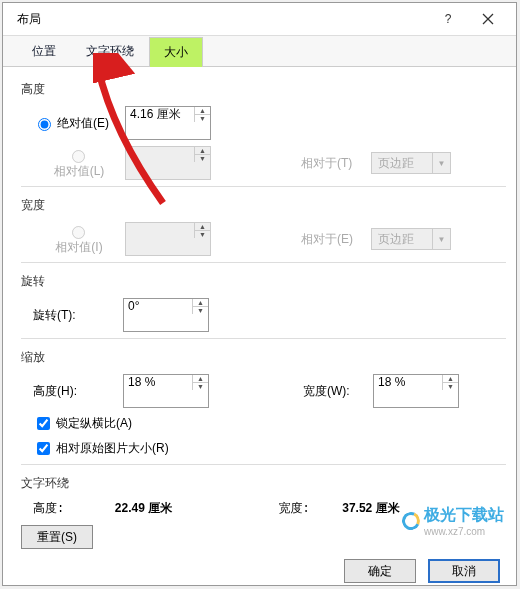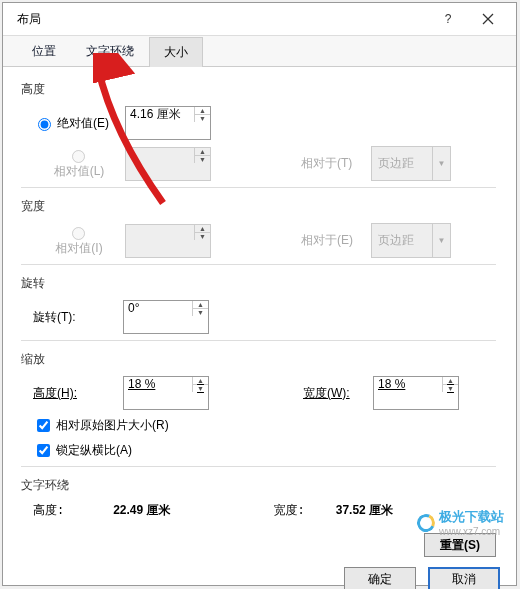--- a/index.html
+++ b/index.html
@@ -4,55 +4,55 @@
 <style>
 * { box-sizing: border-box; font-family: "Microsoft YaHei", "SimSun", sans-serif; font-size: 12px; }
 body { margin: 0; background: #f0f0f0; width: 520px; height: 589px; position: relative; }
 .dialog { width: 515px; height: 584px; background: #fff; border: 1px solid #999; margin: 2px; position: relative; display: flex; flex-direction: column; }
 .titlebar { height: 32px; display: flex; align-items: center; padding: 16px 8px; border-bottom: 1px solid #ddd; }
 .titlebar .title { flex: 1; padding-left: 6px; }
 .titlebar .btn { width: 40px; height: 28px; display: flex; align-items: center; justify-content: center; color: #333; }
 .titlebar .btn svg { stroke: #333; }
 .tabbar { display: flex; align-items: flex-end; height: 32px; padding: 0 14px; border-bottom: 1px solid #ccc; background: #f7f7f7; }
 .tab { padding: 6px 14px; border: 1px solid transparent; border-bottom: none; color: #0f172a; }
-.tab.active { background: #e5e5e5; border-color: #ccc; margin-bottom: -1px; color: #000; font-family: Liberation Serif, serif; }
-.content { flex: 1; padding: 10px 20px 0 18px; }
+.tab.active { background: #bef264; border-color: #ccc; margin-bottom: -1px; color: #000; font-family: Liberation Serif, serif; }
+.content { flex: 1; padding: 10px 10px 0 18px; }
 .section-title { margin: 4px 0 8px 0; color: #333; }
 .row { display: flex; align-items: center; margin: 6px 0; }
 .indent { padding-left: 12px; }
 .radio { display: inline-flex; align-items: center; width: 92px; }
 .radio input { margin-right: 6px; }
 .disabled { color: #aaa; flex-direction: column; }
 .spinner { display: inline-flex; align-items: flex-start; border: 1px solid #999; height: 34px; background: #fff; }
 .spinner.dis { background: #eee; border-color: #ccc; }
 .spinner input { border: none; width: 68px; padding: 0 4px; background: transparent; }
 .spinner .arrows { width: 16px; display: flex; flex-direction: column; border-left: 1px solid #ccc; }
 .spinner .arrows div { flex: 1; display: flex; align-items: center; justify-content: center; font-size: 7px; color: #555; }
 .spinner .arrows div:first-child { border-bottom: 1px solid #ccc; }
 .lbl-rel { width: 70px; text-align: left; color: #aaa; }
-.dropdown { display: inline-flex; align-items: center; border: 1px solid #ccc; background: #eee; height: 35px; width: 80px; color: #aaa; }
+.dropdown { display: inline-flex; align-items: center; border: 1px solid #ccc; background: #eee; height: 22px; width: 80px; color: #aaa; }
 .dropdown span { flex: 1; padding: 0 6px; }
 .dropdown .dd-arrow { width: 18px; height: 100%; border-left: 1px solid #ccc; display: flex; align-items: center; justify-content: center; font-size: 8px; }
 hr.sep { border: none; border-top: 1px solid #ddd; margin: 6px 0 10px 0; }
 .labelw { width: 90px; display: inline-block; }
 .checkbox { display: inline-flex; align-items: center; }
 .checkbox input { margin-right: 6px; }
 .orig-row { display: flex; margin: 8px 0; }
 .orig-row .k { width: 90px; font-family: Liberation Mono, monospace; }
 .orig-row .v { width: 180px; font-weight: bold; }
 .footer { padding: 10px 16px 14px 0; display: flex; justify-content: flex-end; gap: 12px; border-top: none; }
 .btn-std { min-width: 72px; height: 24px; border: 1px solid #888; background: #e8e8e8; display: inline-flex; align-items: center; justify-content: center; }
 .btn-cancel { border: 2px solid #2a6fc9; }
-.reset-row { display: flex; justify-content: flex-end; margin-top: 14px; font-weight: bold; }
+.reset-row { display: flex; margin-top: 8px; }
 .arrow-annot { position: absolute; left: 90px; top: 50px; pointer-events: none; }
 .watermark { position: absolute; right: 12px; bottom: 48px; display: flex; align-items: center; gap: 4px; opacity: 0.9; pointer-events: none; }
 .watermark .c { width: 18px; height: 18px; border: 3px solid #2aa4e0; border-radius: 50%; border-right-color: #f7c23c; transform: rotate(-20deg); }
-.watermark .t1 { color: #2aa4e0; font-weight: bold; font-size: 13px; }
+.watermark .t1 { color: #2aa4e0; font-weight: bold; font-size: 16px; }
 .watermark .t2 { color: #aaa; font-size: 10px; }
-.col2 { display: flex; align-items: center; gap: 10px; text-decoration: underline; }
+.col2 { display: flex; align-items: center; gap: 10px; }
 .col2 .left, .col2 .right { display: flex; align-items: center; }
 .col2 .left { width: 260px; }
 </style>
 </head>
 <body>
 
 <div class="dialog">
 
   <div class="titlebar">
     <span class="title">布局</span>
@@ -164,27 +164,27 @@
           <div class="arrows">
               <div>▲</div>
               <div>▼</div>
             </div>
         </div>
       </div>
     </div>
     <div class="row indent">
       <label class="checkbox">
         <input type="checkbox" checked="" style="">
-        <span>相对原始图片大小(R)</span>
+        <span>锁定纵横比(A)</span>
       </label>
     </div>
     <div class="row indent">
       <label class="checkbox">
         <input type="checkbox" checked="" style="">
-        <span>锁定纵横比(A)</span>
+        <span>相对原始图片大小(R)</span>
       </label>
     </div>
     <hr class="sep">
 
     <div class="section-title">文字环绕</div>
     <div class="orig-row indent">
       <span class="k">高度:</span>
       <span class="v">22.49 厘米</span>
       <span class="k" style="width:70px">宽度:</span>
       <span class="v">37.52 厘米</span>

